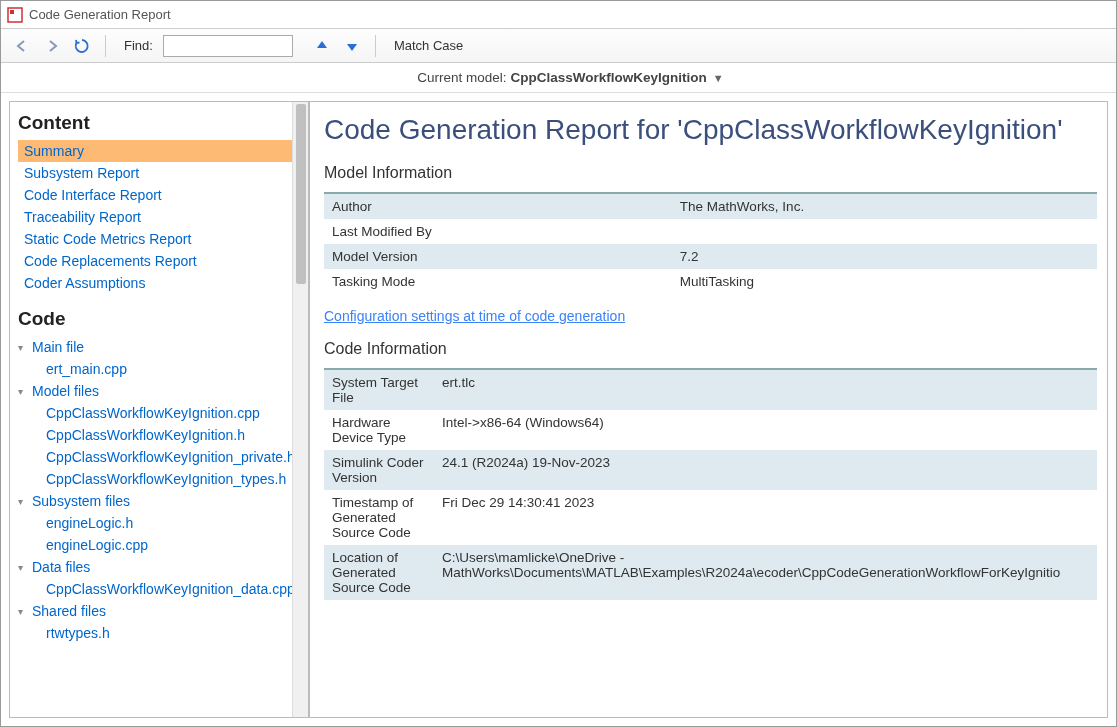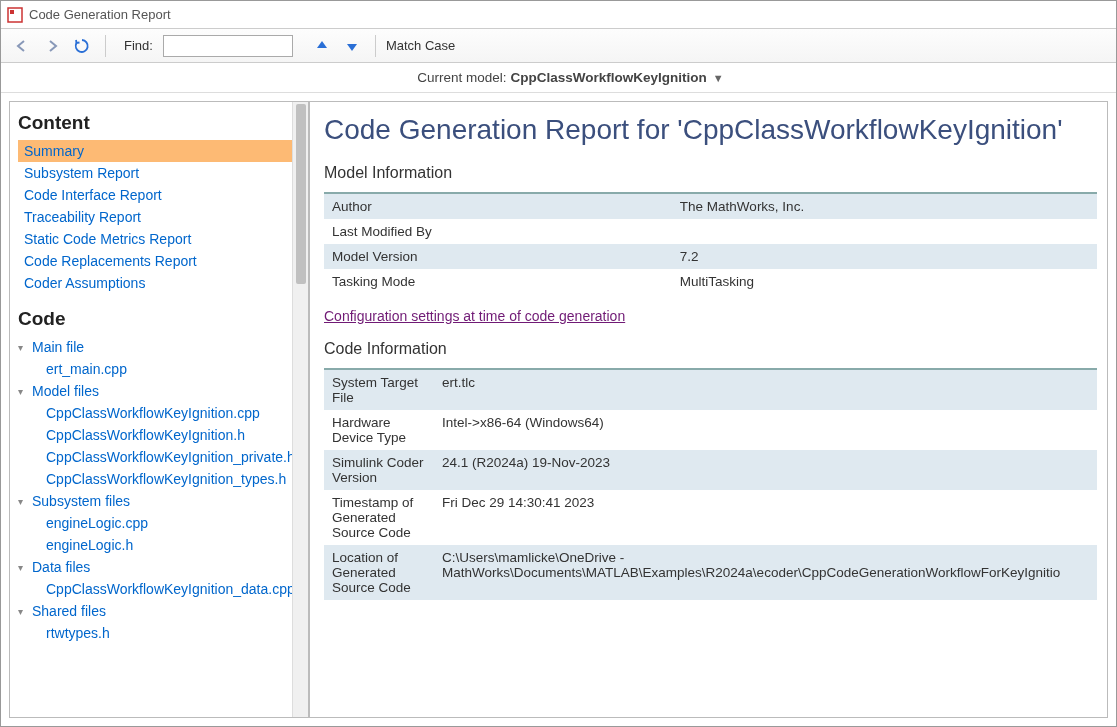--- a/index.html
+++ b/index.html
@@ -69,20 +69,21 @@
   .find-input {
     width: 130px;
     height: 22px;
     border: 1px solid #aaa;
     padding: 2px 4px;
     font-size: 12px;
   }
   .match-case {
     font-size: 13px;
     color: #333;
+    margin-left: 8px;
   }
   .model-bar {
     height: 30px;
     display: flex;
     align-items: center;
     justify-content: center;
     border-bottom: 1px solid #ddd;
     background: #fff;
     font-size: 13.5px;
     color: #444;
@@ -195,21 +196,21 @@
   table.info td {
     padding: 5px 8px;
     color: #333;
     vertical-align: top;
   }
   table.info td:first-child { width: 45%; }
   table.codeinfo td:first-child { width: 110px; }
   .config-link {
     display: inline-block;
     margin-top: 14px;
-    color: #701a75;
+    color: #3b82f6;
     text-decoration: underline;
     font-size: 14px;
     cursor: pointer;
   }
   svg.arrow { width: 16px; height: 16px; }
 </style>
 </head>
 <body>
 
 <div class="window">
@@ -284,22 +285,22 @@
           <h2>Code</h2>
           <div id="code-tree">
               <div class="tree-group"><span class="caret">▾</span>Main file</div>
               <div class="tree-item">ert_main.cpp</div>
               <div class="tree-group"><span class="caret">▾</span>Model files</div>
               <div class="tree-item">CppClassWorkflowKeyIgnition.cpp</div>
               <div class="tree-item">CppClassWorkflowKeyIgnition.h</div>
               <div class="tree-item">CppClassWorkflowKeyIgnition_private.h</div>
               <div class="tree-item">CppClassWorkflowKeyIgnition_types.h</div>
               <div class="tree-group"><span class="caret">▾</span>Subsystem files</div>
+              <div class="tree-item">engineLogic.h</div>
               <div class="tree-item">engineLogic.cpp</div>
-              <div class="tree-item">engineLogic.h</div>
               <div class="tree-group"><span class="caret">▾</span>Data files</div>
               <div class="tree-item">CppClassWorkflowKeyIgnition_data.cpp</div>
               <div class="tree-group"><span class="caret">▾</span>Shared files</div>
               <div class="tree-item">rtwtypes.h</div>
             </div>
         </div>
       </div>
       <div class="sidebar-scrollbar">
         <div class="sidebar-scrollbar-thumb"></div>
       </div>

